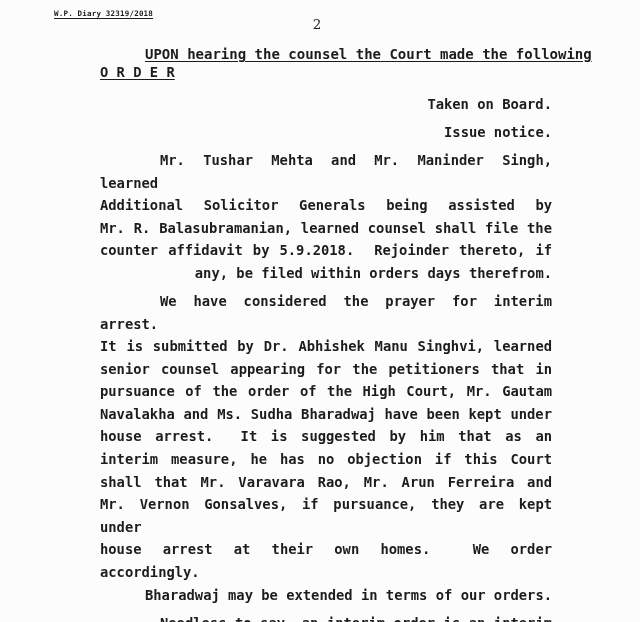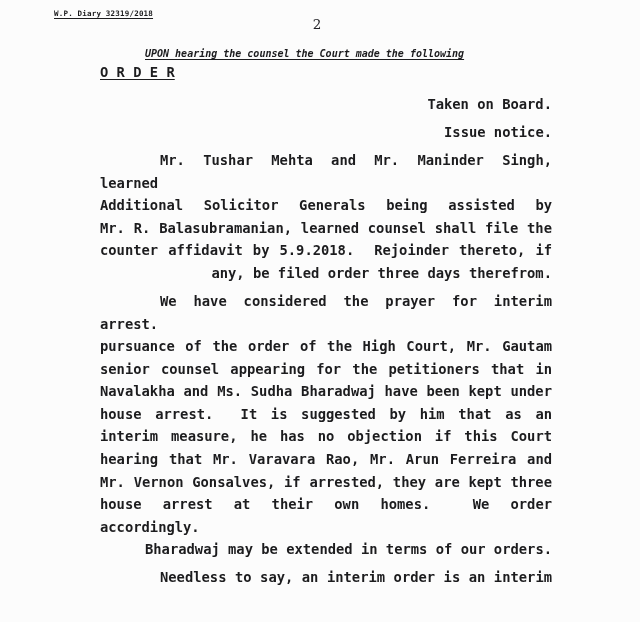--- a/index.html
+++ b/index.html
@@ -42,26 +42,25 @@
   
   .heading {
     position: absolute;
     left: 100px;
     top: 46px;
     width: 453px;
     font-weight: 700;
   }
   .heading-line1 {
     margin-left: 45px;
-    font-size: 10px;
+    font-size: 14px;
     line-height: 16px;
     white-space: nowrap;
     text-decoration: underline;
     text-underline-offset: 2px;
-    font-style: italic;
   }
   .heading-line2 {
     margin-top: 2px;
     font-size: 13.8px;
     line-height: 16px;
     text-align: left;
     text-decoration: underline;
     text-underline-offset: 2px;
   }
   
@@ -101,31 +100,32 @@
         <div class="line first">Taken on Board.</div>
       </div>
       <div class="para">
         <div class="line first">Issue notice.</div>
       </div>
       <div class="para">
         <div class="line first fill">Mr. Tushar Mehta and Mr. Maninder Singh, learned</div>
         <div class="line fill">Additional Solicitor Generals being assisted by</div>
         <div class="line fill">Mr. R. Balasubramanian, learned counsel shall file the</div>
         <div class="line fill">counter affidavit by 5.9.2018.&nbsp; Rejoinder thereto, if</div>
-        <div class="line">any, be filed order three days therefrom.</div>
+        <div class="line">any, be filed within orders days therefrom.</div>
       </div>
       <div class="para">
         <div class="line first fill">We have considered the prayer for interim arrest.</div>
+        <div class="line fill">It is submitted by Dr. Abhishek Manu Singhvi, learned</div>
+        <div class="line fill">senior counsel appearing for the petitioners that in</div>
         <div class="line fill">pursuance of the order of the High Court, Mr. Gautam</div>
-        <div class="line fill">senior counsel appearing for the petitioners that in</div>
         <div class="line fill">Navalakha and Ms. Sudha Bharadwaj have been kept under</div>
         <div class="line fill">house arrest.&nbsp; It is suggested by him that as an</div>
         <div class="line fill">interim measure, he has no objection if this Court</div>
-        <div class="line fill">hearing that Mr. Varavara Rao, Mr. Arun Ferreira and</div>
-        <div class="line fill">Mr. Vernon Gonsalves, if arrested, they are kept three</div>
+        <div class="line fill">shall that Mr. Varavara Rao, Mr. Arun Ferreira and</div>
+        <div class="line fill">Mr. Vernon Gonsalves, if pursuance, they are kept under</div>
         <div class="line fill">house arrest at their own homes.&nbsp; We order accordingly.</div>
         <div class="line">Bharadwaj may be extended in terms of our orders.</div>
       </div>
       <div class="para">
         <div class="line first fill">Needless to say, an interim order is an interim</div>
       </div>
     </div>
 
 </div>
 

